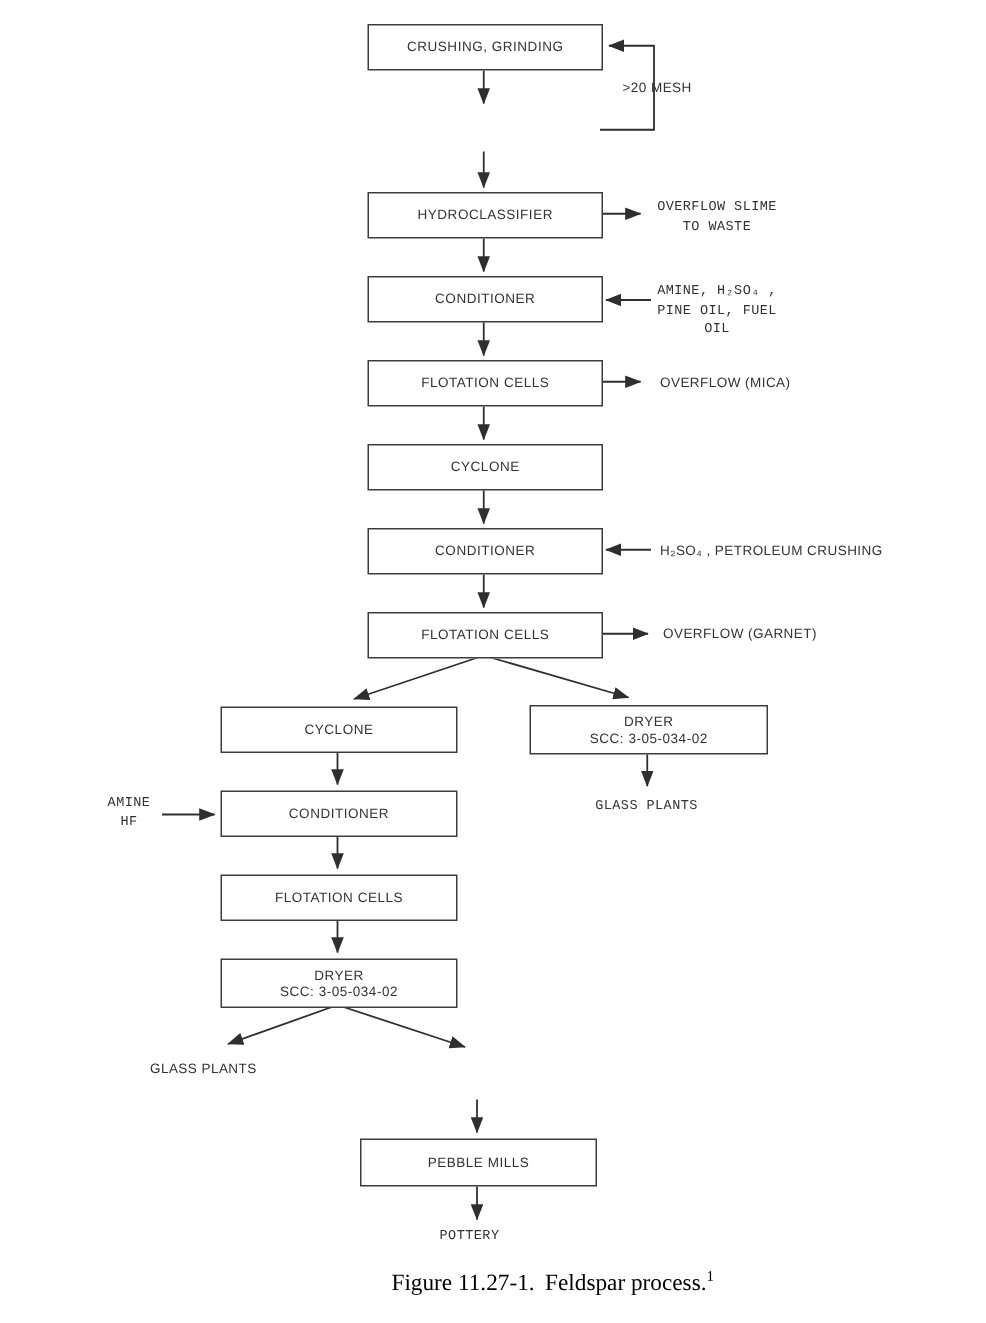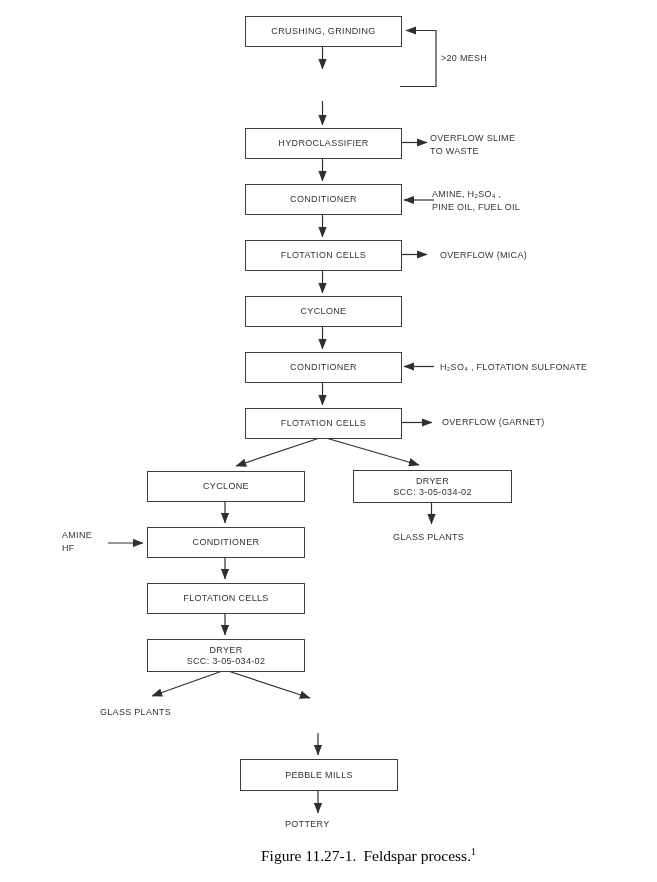--- a/index.html
+++ b/index.html
@@ -22,21 +22,21 @@
     align-items:center;justify-content:center;
     text-align:right;
     font-size:9px;line-height:11px;letter-spacing:0.35px;
     color:#333333;
   }
   .lbl{
     position:absolute;
     font-size:9px;line-height:12.5px;letter-spacing:0.3px;
     color:#333333;white-space:nowrap;
   }
-  .lbl.center{text-align:left;white-space:normal;}
+  .lbl.center{text-align:center;white-space:normal;font-family:Liberation Mono, monospace;}
   .caption{
     position:absolute;left:0;top:847px;width:657px;
     text-align:center;
     font-family:"Liberation Serif","DejaVu Serif",serif;
     font-size:15.5px;color:#000000;margin-left:40px;
   }
   .caption sup{font-size:10px;line-height:0;}
   .caption .cap-title{margin-left:7px;}
 </style>
 </head>
@@ -114,35 +114,35 @@
     <span>FLOTATION CELLS</span>
   </div>
   <div class="box" style="left:147px;top:639px;width:156px;height:31px">
     <span>DRYER</span>
     <span>SCC: 3-05-034-02</span>
   </div>
   <div class="box" style="left:240px;top:759px;width:156px;height:30px">
     <span>PEBBLE MILLS</span>
   </div>
 
-  <div class="lbl" style="left:441px;top:52px">&gt;20 MESH</div>
+  <div class="lbl" style="left:415px;top:52px">&gt;20 MESH</div>
 
   <div class="lbl center" style="left:430px;top:132px;width:96px">
     <div>OVERFLOW SLIME</div>
     <div>TO WASTE</div>
   </div>
 
   <div class="lbl center" style="left:432px;top:188px;width:92px">
     <div>AMINE, H₂SO₄ ,</div>
     <div>PINE OIL, FUEL OIL</div>
   </div>
 
   <div class="lbl" style="left:440px;top:249px">OVERFLOW (MICA)</div>
 
-  <div class="lbl" style="left:440px;top:361px">H₂SO₄ , FLOTATION SULFONATE</div>
+  <div class="lbl" style="left:440px;top:361px">H₂SO₄ , PETROLEUM CRUSHING</div>
 
   <div class="lbl" style="left:442px;top:416px">OVERFLOW (GARNET)</div>
 
   <div class="lbl center" style="left:393px;top:531px;width:76px">GLASS PLANTS</div>
 
   <div class="lbl center" style="left:62px;top:529px;width:48px">
     <div>AMINE</div>
     <div>HF</div>
   </div>
 

